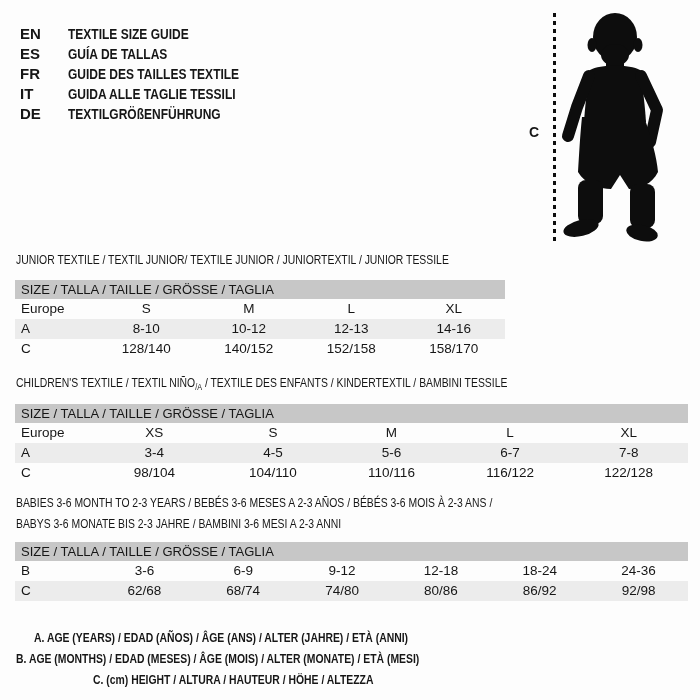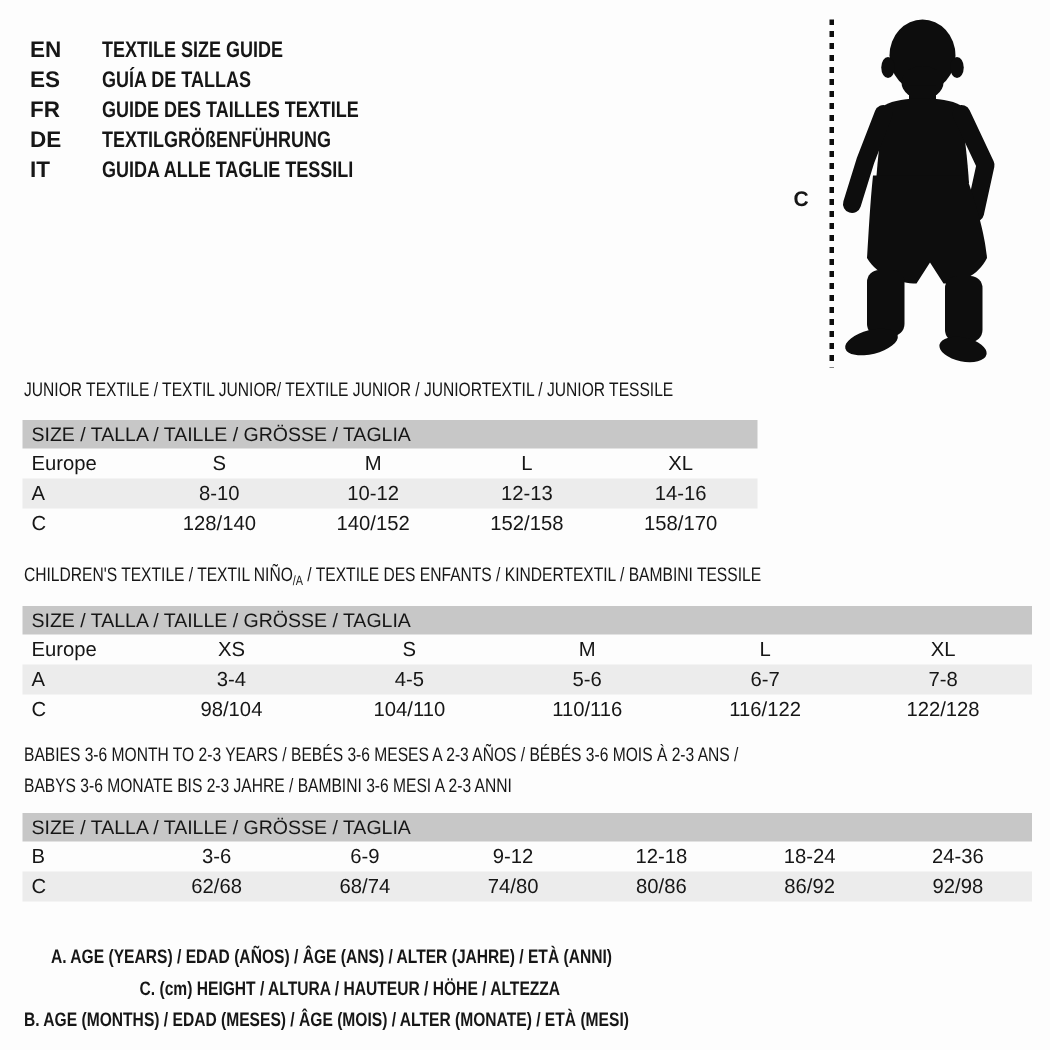--- a/index.html
+++ b/index.html
@@ -62,26 +62,26 @@
     </div>
     <div class="lang-row">
       <span class="lang-code">ES</span>
       <span class="cond">GUÍA DE TALLAS</span>
     </div>
     <div class="lang-row">
       <span class="lang-code">FR</span>
       <span class="cond">GUIDE DES TAILLES TEXTILE</span>
     </div>
     <div class="lang-row">
+      <span class="lang-code">IT</span>
+      <span class="cond">GUIDA ALLE TAGLIE TESSILI</span>
+    </div>
+    <div class="lang-row">
       <span class="lang-code">DE</span>
       <span class="cond">TEXTILGRÖßENFÜHRUNG</span>
-    </div>
-    <div class="lang-row">
-      <span class="lang-code">IT</span>
-      <span class="cond">GUIDA ALLE TAGLIE TESSILI</span>
     </div>
   </div>
 
   <div class="measure-c">C</div>
   <div class="dash-line"></div>
   <div class="silhouette">
     <svg viewBox="0 0 104 230" width="104" height="230" aria-hidden="true">
       <g fill="currentColor">
         <ellipse cx="55" cy="25" rx="22" ry="24"></ellipse>
         <ellipse cx="32" cy="33" rx="4.5" ry="7"></ellipse>
@@ -186,17 +186,17 @@
       <span class="cell">68/74</span>
       <span class="cell">74/80</span>
       <span class="cell">80/86</span>
       <span class="cell">86/92</span>
       <span class="cell">92/98</span>
     </div>
   </div>
 
   <div class="footnotes">
     <div class="fn"><span class="cond">A. AGE (YEARS) / EDAD (AÑOS) / ÂGE (ANS) / ALTER (JAHRE) / ETÀ (ANNI)</span></div>
+    <div class="fn"><span class="cond">B. AGE (MONTHS) / EDAD (MESES) / ÂGE (MOIS) / ALTER (MONATE) / ETÀ (MESI)</span></div>
     <div class="fn"><span class="cond">C. (cm) HEIGHT / ALTURA / HAUTEUR / HÖHE / ALTEZZA</span></div>
-    <div class="fn"><span class="cond">B. AGE (MONTHS) / EDAD (MESES) / ÂGE (MOIS) / ALTER (MONATE) / ETÀ (MESI)</span></div>
   </div>
 
 </div>
 
 </body></html>

